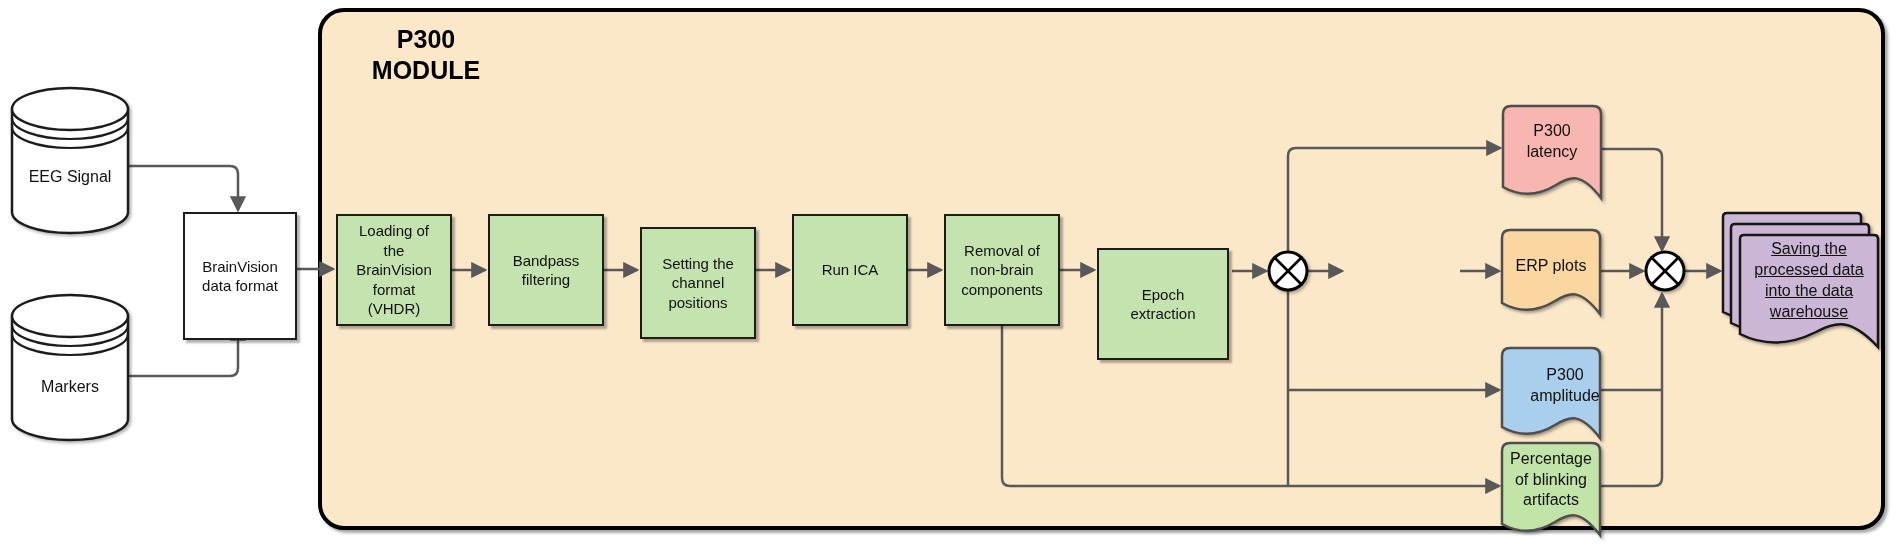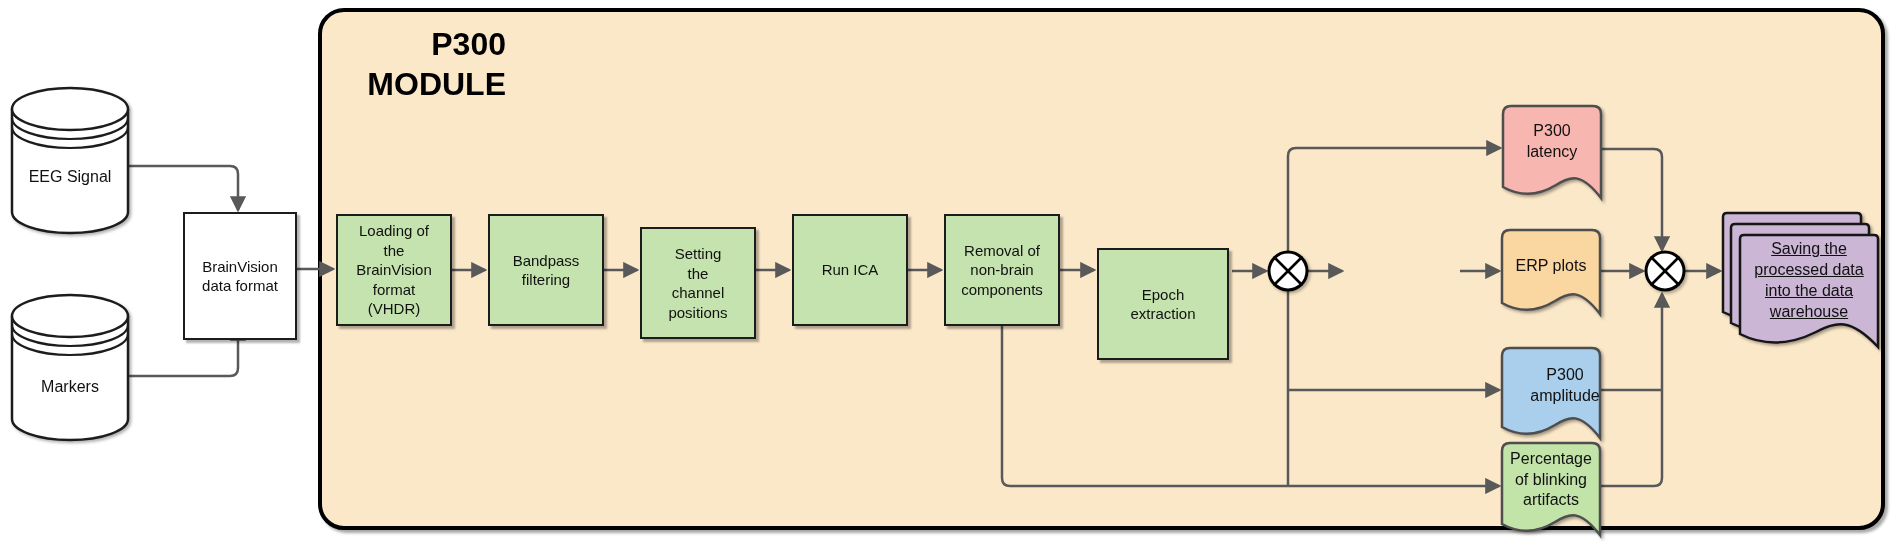--- a/index.html
+++ b/index.html
@@ -1,28 +1,28 @@
 <!DOCTYPE html>
 <html style="--c-module: #FBE8C9; --c-green: #C5E3AE; --c-orange: #FAD6A0; --c-pink: #F8B6B0; --c-blue: #A9CFEC; --c-docgreen: #C2E4A9; --c-purple: #CBB6D5; --c-line: #595959;"><head>
 <meta charset="utf-8">
 <style>
   html,body{margin:0;padding:0;background:#ffffff;}
   .canvas{position:relative;width:1900px;height:545px;background:#ffffff;overflow:hidden;
           font-family:"Liberation Sans",sans-serif;color:#111;}
   .module{position:absolute;left:318px;top:8px;width:1567px;height:522px;
           background:var(--c-module);border:4px solid #000;border-radius:26px;
           box-shadow:3px 3px 3px rgba(0,0,0,0.35);box-sizing:border-box;}
-  .module-title{position:absolute;left:346px;top:24px;width:160px;text-align:right;
-          font-size:32px;font-weight:bold;line-height:1.25;color:#000;}
+  .module-title{position:absolute;left:346px;top:24px;width:160px;text-align:center;
+          font-size:25px;font-weight:bold;line-height:1.25;color:#000;}
   svg.layer{position:absolute;left:0;top:0;width:1900px;height:545px;}
 
   .pbox{position:absolute;box-sizing:border-box;border:2.5px solid #1c1c1c;
         display:flex;align-items:center;justify-content:center;text-align:center;
         font-size:15px;line-height:1.3;box-shadow:2.5px 2.5px 2px rgba(0,0,0,0.3);
-        padding:4px 26px;}
+        padding:4px 14px;}
   .pbox.white{background:#ffffff;}
   .pbox.green{background:var(--c-green);}
   .pbox.orange{background:var(--c-orange);}
 
   .shape-label{position:absolute;display:flex;align-items:center;justify-content:center;
         text-align:center;font-size:16px;line-height:1.3;padding:0 4px;box-sizing:border-box;}
 
   .connector{stroke:var(--c-line);stroke-width:2.5;fill:none;stroke-linejoin:round;}
   .cyl-body,.cyl-top{fill:#ffffff;stroke:#1c1c1c;stroke-width:2.5;}
   .cyl-line{fill:none;stroke:#1c1c1c;stroke-width:2.2;}

